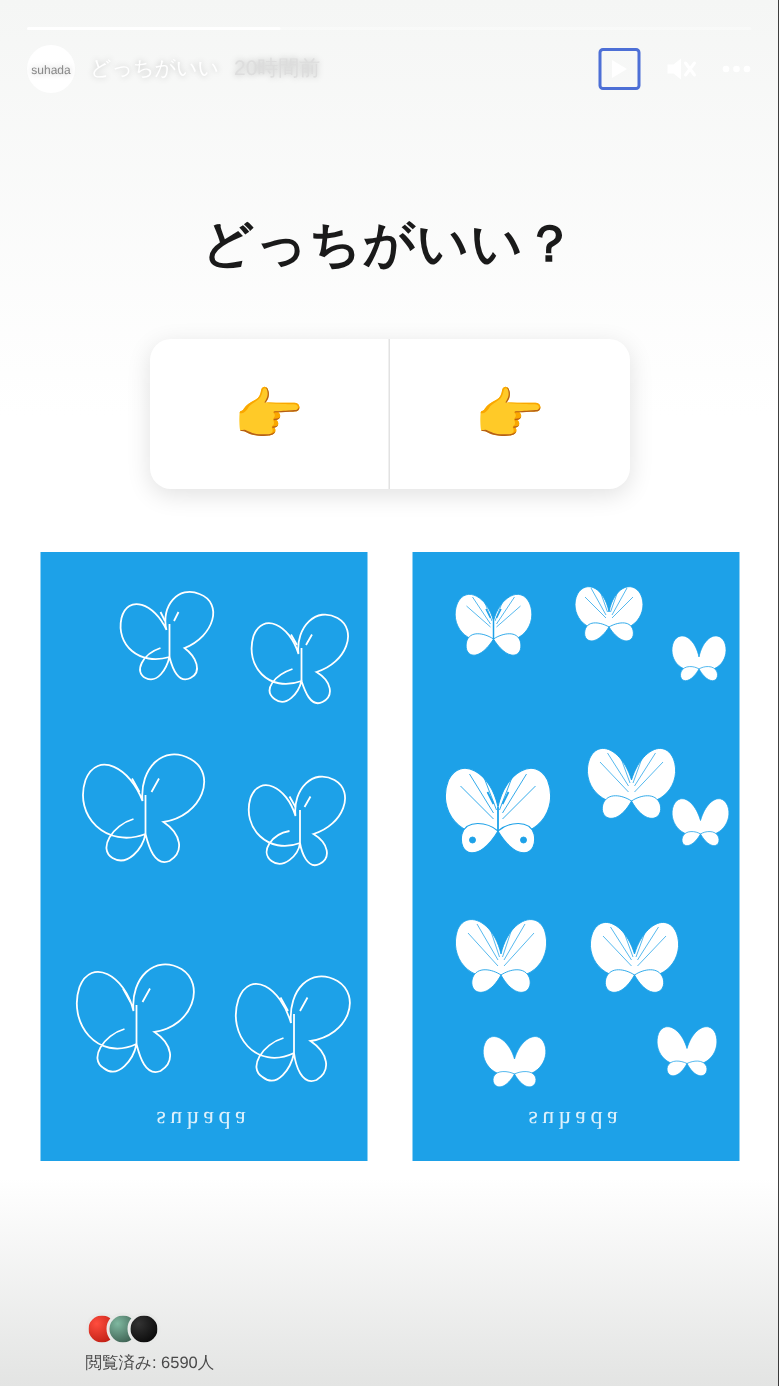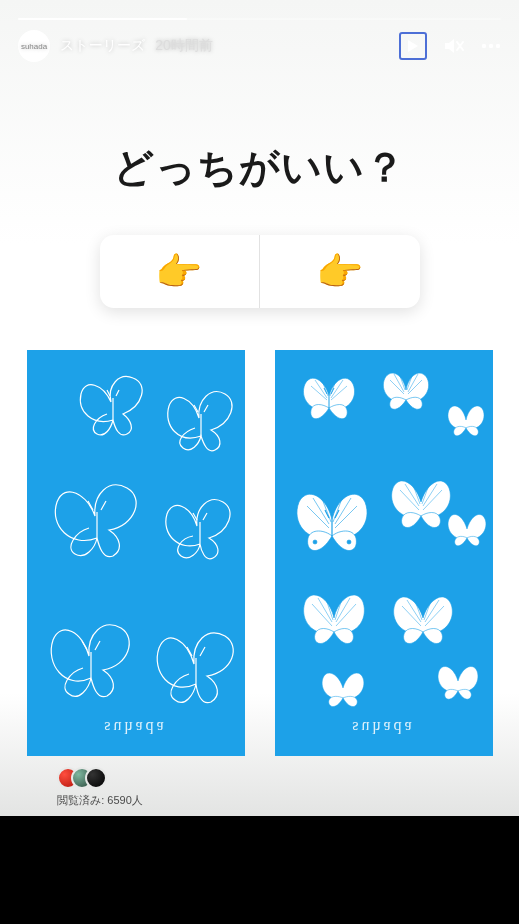--- a/index.html
+++ b/index.html
@@ -6,21 +6,21 @@
   body {
     width: 519px;
     height: 924px;
     font-family: -apple-system, BlinkMacSystemFont, "Segoe UI", sans-serif;
     background: #000;
     overflow: hidden;
     position: relative;
   }
   .story-wrap {
     width: 519px;
-    height: 816px;
+    height: 924px;
     background: linear-gradient(180deg, #f5f6f5 0%, #ffffff 30%, #ffffff 85%, #e3e4e3 100%);
     position: relative;
   }
   .progress-bar {
     position: absolute;
     top: 18px;
     left: 18px;
     right: 18px;
     height: 2px;
     background: rgba(255,255,255,0.35);
@@ -80,21 +80,21 @@
     top: 80px;
     left: 0;
     right: 0;
     bottom: 60px;
     display: flex;
     flex-direction: column;
     align-items: center;
   }
   .question {
     margin-top: 60px;
-    font-size: 40px;
+    font-size: 34px;
     font-weight: 700;
     color: #1a1a1a;
     letter-spacing: 1px;
   }
   .poll {
     margin-top: 40px;
     width: 320px;
     height: 100px;
     background: #fff;
     border-radius: 14px;
@@ -167,21 +167,21 @@
 <body>
 
 <div class="story-wrap">
 
   <div class="progress-bar">
     <div class="progress-fill"></div>
   </div>
 
   <div class="top-bar">
     <div class="avatar">suhada</div>
-    <div class="username">ストーリーズ</div>
+    <div class="username">どっちがいい</div>
     <div class="timestamp">20時間前</div>
     <div class="top-controls">
       <div class="play-btn">
         <svg width="12" height="14" viewBox="0 0 12 14">
           <polygon points="1,1 11,7 1,13" fill="#fff"></polygon>
         </svg>
       </div>
       <div class="mute-btn">
         <svg width="22" height="20" viewBox="0 0 22 20">
           <path d="M2 7 L6 7 L11 3 L11 17 L6 13 L2 13 Z" fill="#fff"></path>

